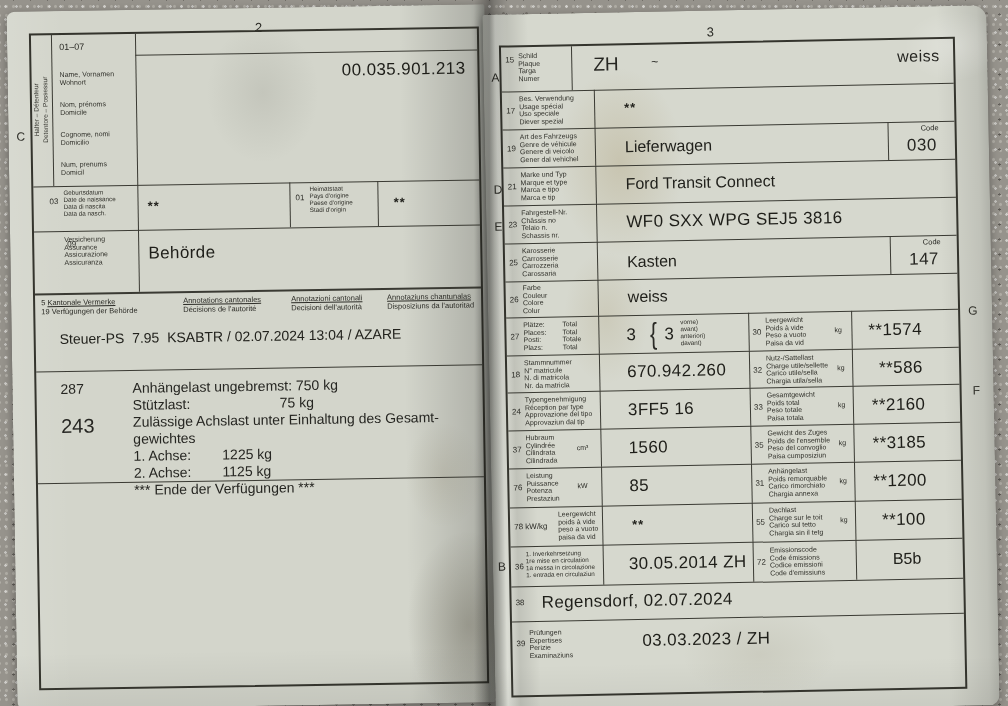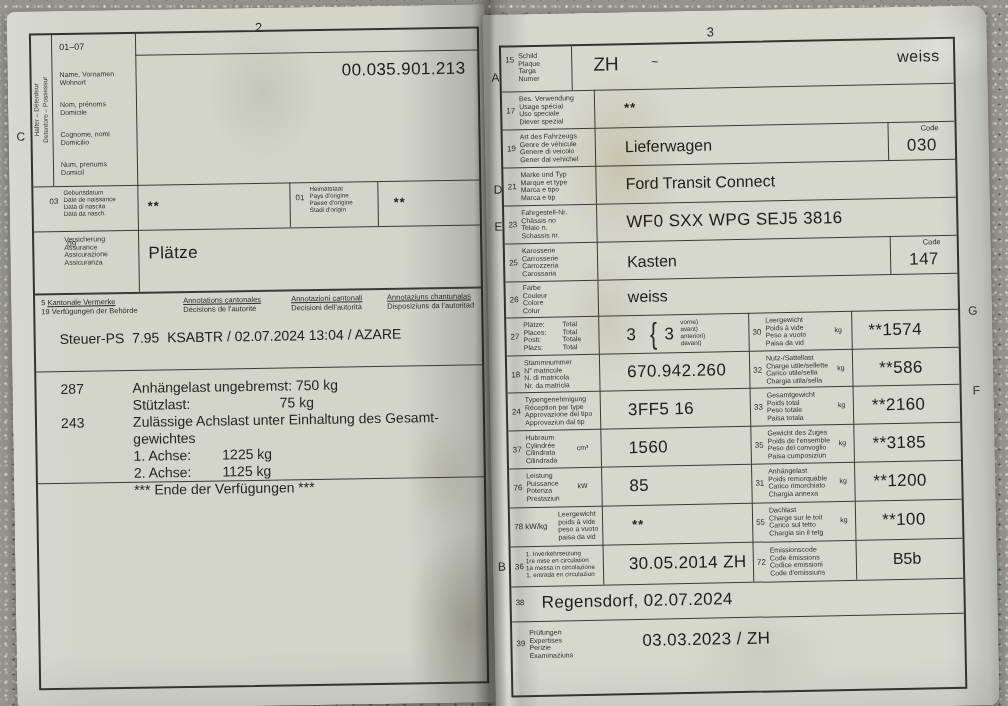--- a/index.html
+++ b/index.html
@@ -109,21 +109,21 @@
 Stadi d'origin</div>
     <div class="vline" style="left:344px;top:151px;height:45px;"></div>
     <div class="a stars" style="left:360px;top:165px;">**</div>
     <div class="hline" style="top:196px;"></div>
 
     <div class="a num" style="left:14px;top:205px;padding-left:19px;">09</div>
     <div class="a lbl" style="left:30px;top:201px;">Versicherung
 Assurance
 Assicurazione
 Assicuranza</div>
-    <div class="a val-lg" style="left:114px;top:210px;">Plätze</div>
+    <div class="a val-lg" style="left:114px;top:210px;">Behörde</div>
     <div class="hline" style="top:258px;border-top-width:2px;"></div>
 
     <div class="a hdrcol" style="left:6px;top:263px;">
       <span>5</span>&nbsp;<span class="u">Kantonale Vermerke</span><br>
       <span>19</span>&nbsp;<span>Verfügungen der Behörde</span>
     </div>
     <div class="a hdrcol" style="left:148px;top:263px;">
       <span class="u">Annotations cantonales</span><br>
       <span>Décisions de l'autorité</span>
     </div>
@@ -135,21 +135,21 @@
       <span class="u">Annotaziuns chantunalas</span><br>
       <span>Disposiziuns da l'autoritad</span>
     </div>
 
     <div class="a pre" style="left:24px;top:296px;font-size:14px;color:#22221d;">Steuer-PS  7.95  KSABTR / 02.07.2024 13:04 / AZARE</div>
     <div class="hline" style="top:336px;"></div>
 
     <div class="a" style="left:24px;top:346px;font-size:14px;">287</div>
     <div class="a pre" style="left:96px;top:346px;font-size:14px;line-height:17px;">Anhängelast ungebremst: 750 kg
 Stützlast:                       75 kg</div>
-    <div class="a" style="left:24px;top:380px;font-size:14px;">243</div>
+    <div class="a" style="left:24px;top:380px;font-size:20px;">243</div>
     <div class="a pre" style="left:96px;top:380px;font-size:14px;line-height:17px;">Zulässige Achslast unter Einhaltung des Gesamt-
 gewichtes
 1. Achse:        1225 kg
 2. Achse:        1125 kg
 *** Ende der Verfügungen ***</div>
     <div class="hline" style="top:448px;"></div>
   </div>
 </div>
 
 <div class="page page-right">

